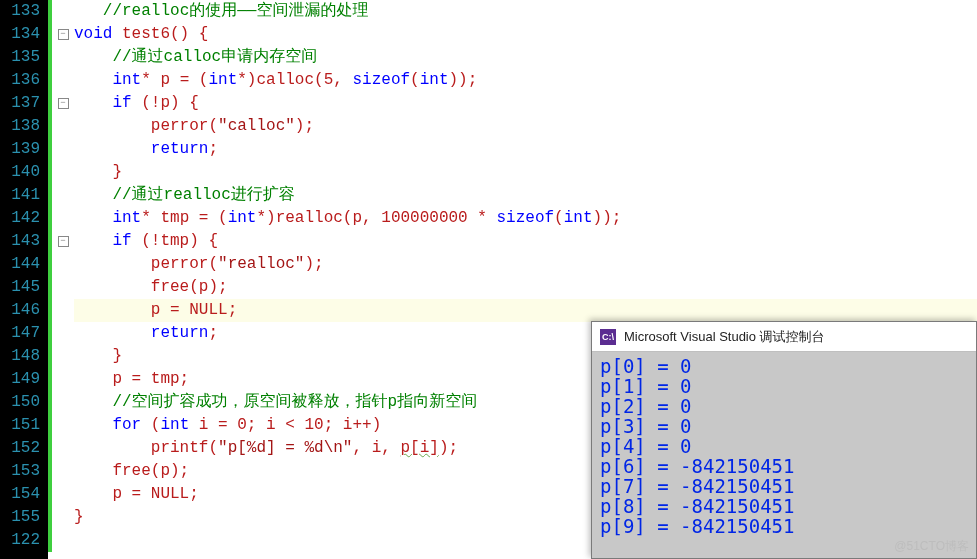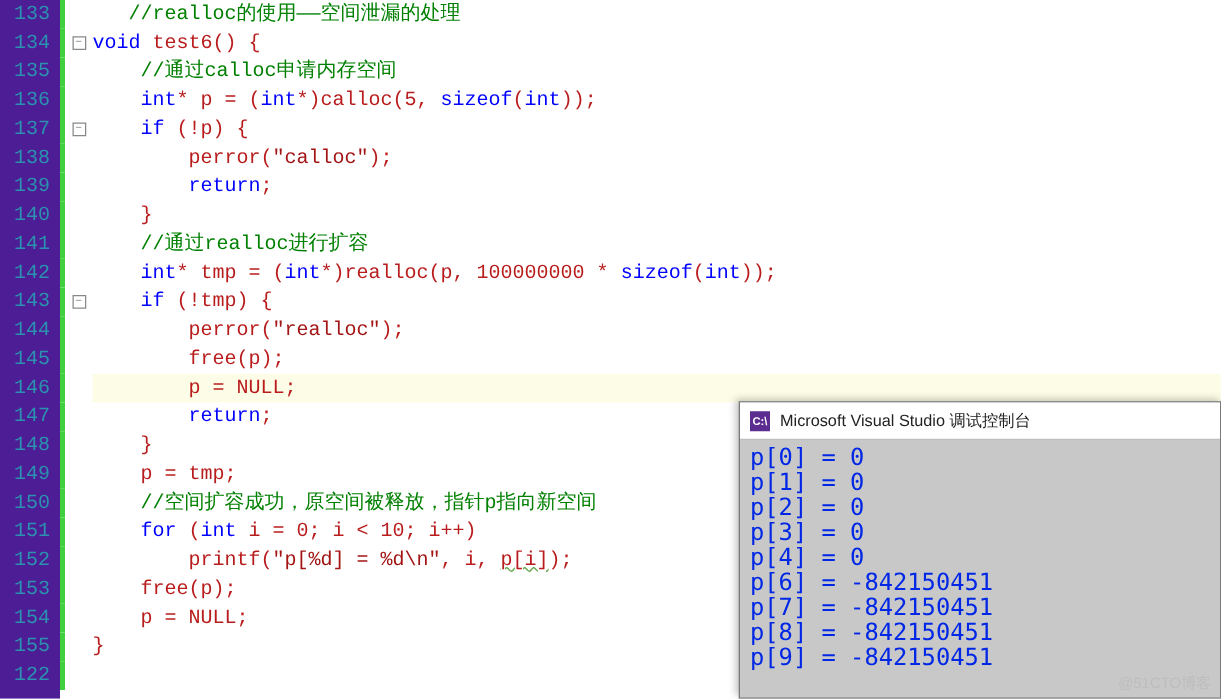--- a/index.html
+++ b/index.html
@@ -1,18 +1,18 @@
 <!DOCTYPE html>
 <html><head>
 <meta charset="utf-8">
 <style>
   * { margin:0; padding:0; box-sizing:border-box; }
   body { font-family: Consolas, "Courier New", monospace; font-size:16px; background:#fff; position:relative; width:977px; height:559px; overflow:hidden; }
   .editor { display:flex; width:100%; height:100%; }
-  .gutter { background:#4c1d95; color:#2b91af; text-align:right; padding:0 8px 0 4px; user-select:none; width:48px; flex:0 0 48px; }
+  .gutter { background:#000000; color:#2b91af; text-align:right; padding:0 8px 0 4px; user-select:none; width:48px; flex:0 0 48px; }
   .gutter div { height:23px; line-height:23px; }
   .bars { display:flex; flex-direction:column; width:26px; flex:0 0 26px; }
   .bars .row { height:23px; display:flex; }
   .bars .stripe { width:4px; background:#3fcf3f; }
   .bars .fold { width:22px; display:flex; align-items:center; justify-content:center; color:#808080; font-size:11px; }
   .fold .box { width:11px; height:11px; border:1px solid #888; color:#888; font-size:9px; line-height:9px; text-align:center; }
   .code { flex:1 1 auto; position:relative; }
   .code .line { height:23px; line-height:23px; white-space:pre; }
   .code .line.hl { background:#fdfde7; }
   .c-comment { color:#008000;font-family:Liberation Mono, monospace; }

